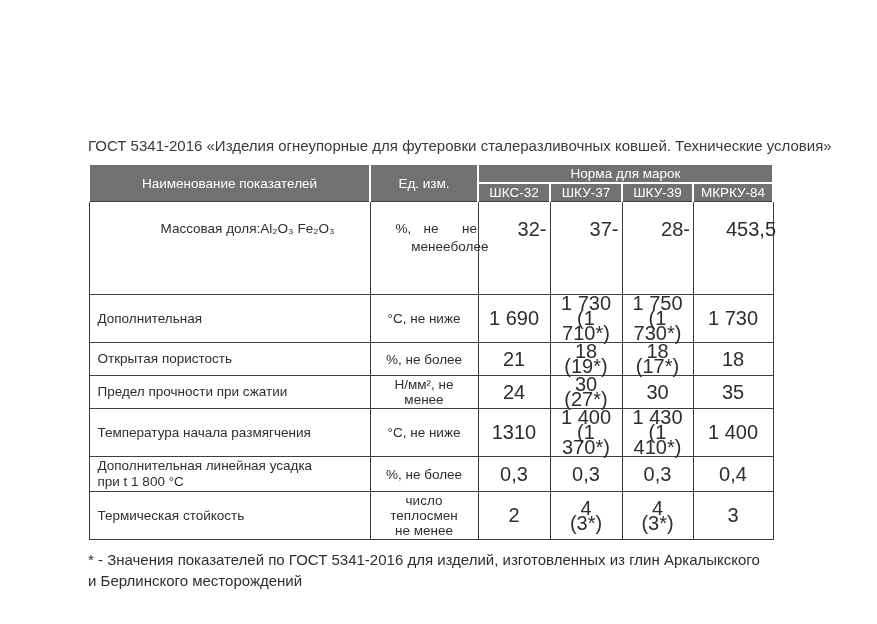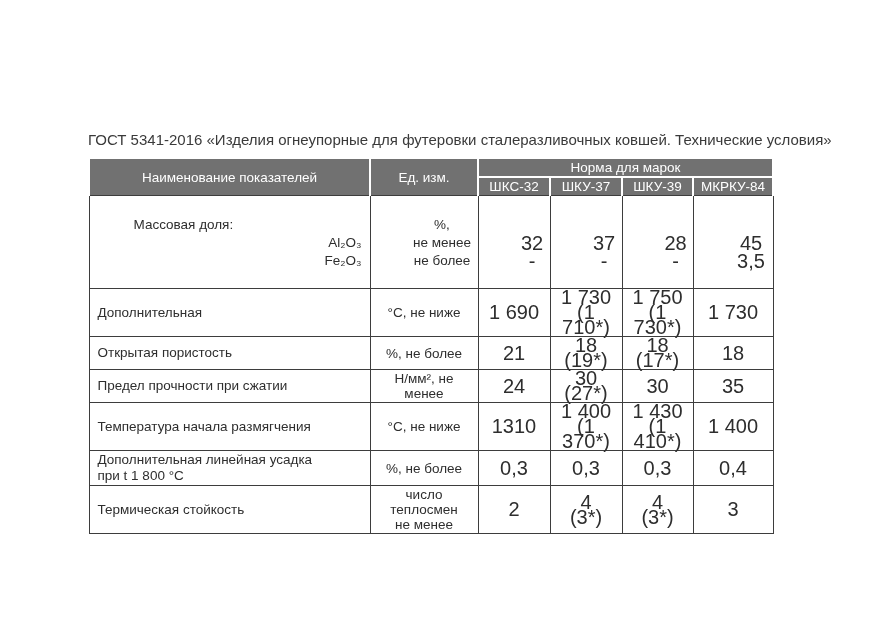--- a/index.html
+++ b/index.html
@@ -7,21 +7,21 @@
     --header-text:#ffffff;
     --body-text:#2e2e2e;
     --border:#3d3d3d;
   }
   html,body{margin:0;padding:0;}
   body{
     width:877px;height:624px;background:#ffffff;overflow:hidden;
     font-family:"Liberation Sans","DejaVu Sans",sans-serif;
     color:var(--body-text);
   }
-  .page{position:absolute;top:131px;left:88px;width:700px;}
+  .page{position:absolute;top:137px;left:88px;width:700px;}
   .doc-title{
     font-size:15px;line-height:17px;color:#3a3a3a;
     margin:0 0 9px 0;white-space:nowrap;
   }
   table.gost{
     border-collapse:collapse;table-layout:fixed;width:684px;
     border:1px solid var(--border);
     font-size:13.5px;
   }
   thead th{
@@ -37,21 +37,21 @@
   td.name{text-align:left;padding-left:8px;white-space:pre-line;line-height:16px;}
   td.unit{text-align:center;white-space:pre-line;line-height:15px;}
   td.val{text-align:center;white-space:pre-line;line-height:15px;font-size:20px;}
   tr.hr1{height:18px;margin-top:24px;}
   tr.hr2{height:17px;}
   tr.r-mass{height:60px;}
   tr.r2,tr.r3,tr.r4{height:33px;}
   tr.r5{height:31px;}
   tr.r6{height:32px;}
   tr.r7{height:28px;}
-  .tri{display:flex;flex-direction:column;justify-content:flex-end;height:56px;padding:1px 0;margin-left:36px;}
+  .tri{display:flex;justify-content:center;height:56px;padding:1px 0;margin-left:36px;}
   .tri .ln{display:block;height:18px;line-height:18px;}
   .tri .ln.left{text-align:left;}
   .tri .ln.right{text-align:right;padding-right:4px;}
   .tri.center .ln{text-align:center;}
   .footnote{
     font-size:15px;line-height:21px;color:#2e2e2e;
     margin-top:9px;white-space:pre-line;
   }
 </style>
 </head>
@@ -175,14 +175,16 @@
         <td class="val">4
 (3*)</td>
         <td class="val">4
 (3*)</td>
         <td class="val">3</td>
       </tr>
 
     </tbody>
   </table>
 
+  <p class="footnote">* - Значения показателей по ГОСТ 5341-2016 для изделий, изготовленных из глин Аркалыкского
+и Берлинского месторождений</p>
 
 </div>
 
 </body></html>

